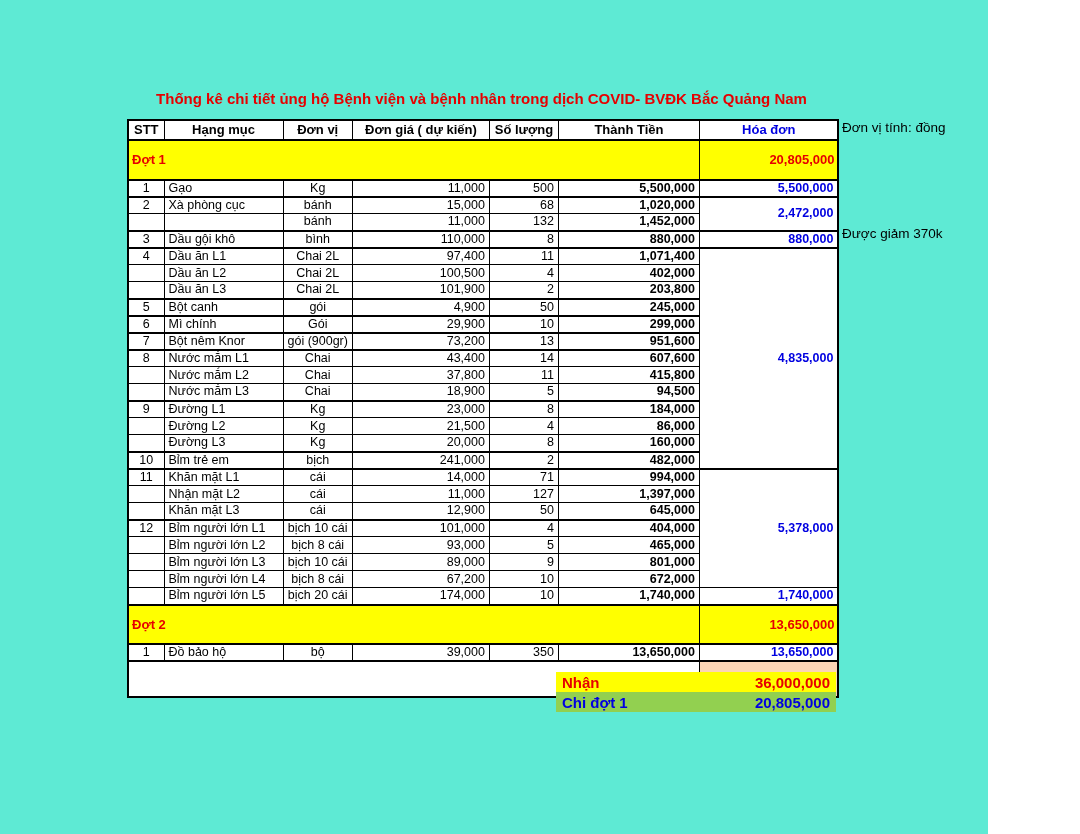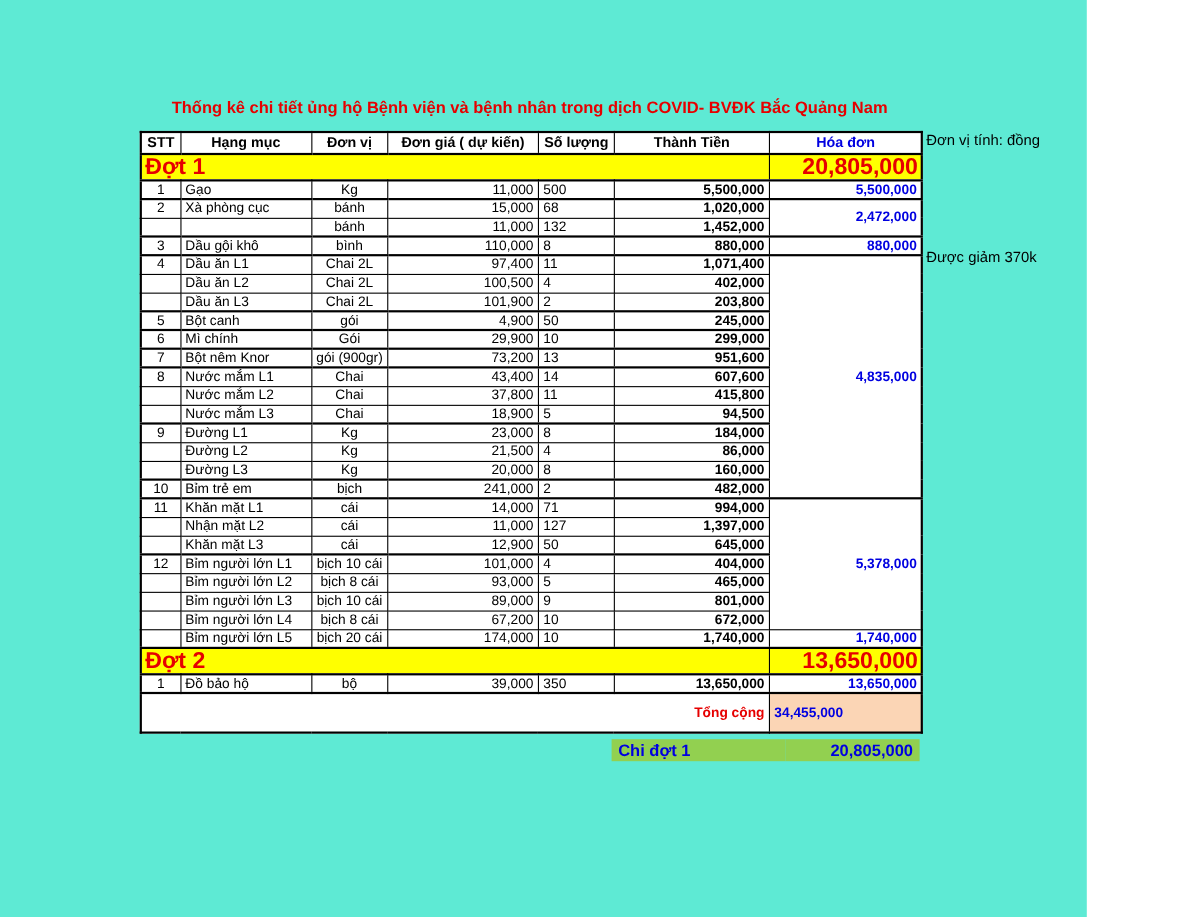--- a/index.html
+++ b/index.html
@@ -19,25 +19,25 @@
              table-layout:fixed;border:2.5px solid #000;background:#fff}
   .main td{border:1px solid #000;height:17px;padding:0 4px;font-size:12.5px;
            vertical-align:middle;white-space:nowrap;overflow:hidden;line-height:1.05}
   .main tr.head td{height:20px;font-size:13px;font-weight:bold;text-align:center;
                    border-bottom:2px solid #000}
   .main tr.head .h-inv{color:var(--blue)}
   .c-stt{text-align:center}
   .c-item{text-align:left}
   .c-unit{text-align:center}
   .c-price{text-align:right}
-  .c-qty{text-align:left}
+  .c-qty{text-align:right}
   .c-amt{text-align:right;font-weight:bold}
   .c-inv{text-align:right;font-weight:bold;color:var(--blue)}
-  tr.section td{background:var(--yellow);color:var(--red);font-weight:bold;font-size:21px;
-                height:18px;border-top:2px solid #000;border-bottom:2px solid #000;padding:0 3px}
+  tr.section td{background:var(--yellow);color:var(--red);font-weight:bold;font-size:13px;
+                height:18px;border-top:2px solid #000;border-bottom:2px solid #000;padding:12px 3px}
   tr.section .section-total{text-align:right}
   tr.gs td{border-top:2px solid #000}
   tr.total-row td{height:36px;border-top:2px solid #000}
   .total-label{text-align:right;color:var(--red);font-weight:bold;font-size:22px;padding-right:8px}
   .total-value{background:var(--peach);color:var(--blue);font-weight:bold;font-size:19px;text-align:left}
 
   table.summary{position:absolute;left:556px;top:672px;border-collapse:collapse;table-layout:fixed}
   .summary td{height:20px;font-size:15px;font-weight:bold;padding:0 6px;white-space:nowrap;vertical-align:middle}
   .sum-label{width:158px;text-align:left}
   .sum-value{width:122px;text-align:right}
@@ -302,19 +302,23 @@
     <tfoot>
       <tr class="total-row">
         <td colspan="6" class="total-label">Tổng cộng</td>
         <td class="total-value">34,455,000</td>
       </tr>
     </tfoot>
   </table>
 
   <table class="summary">
     <tbody id="summary-body">
+        <tr class="row-yellow">
+          <td class="sum-label">Nhận</td>
+          <td class="sum-value">36,000,000</td>
+        </tr>
         <tr class="row-green">
           <td class="sum-label">Chi đợt 1</td>
           <td class="sum-value">20,805,000</td>
         </tr>
       </tbody>
   </table>
 </div>
 
 </body></html>

